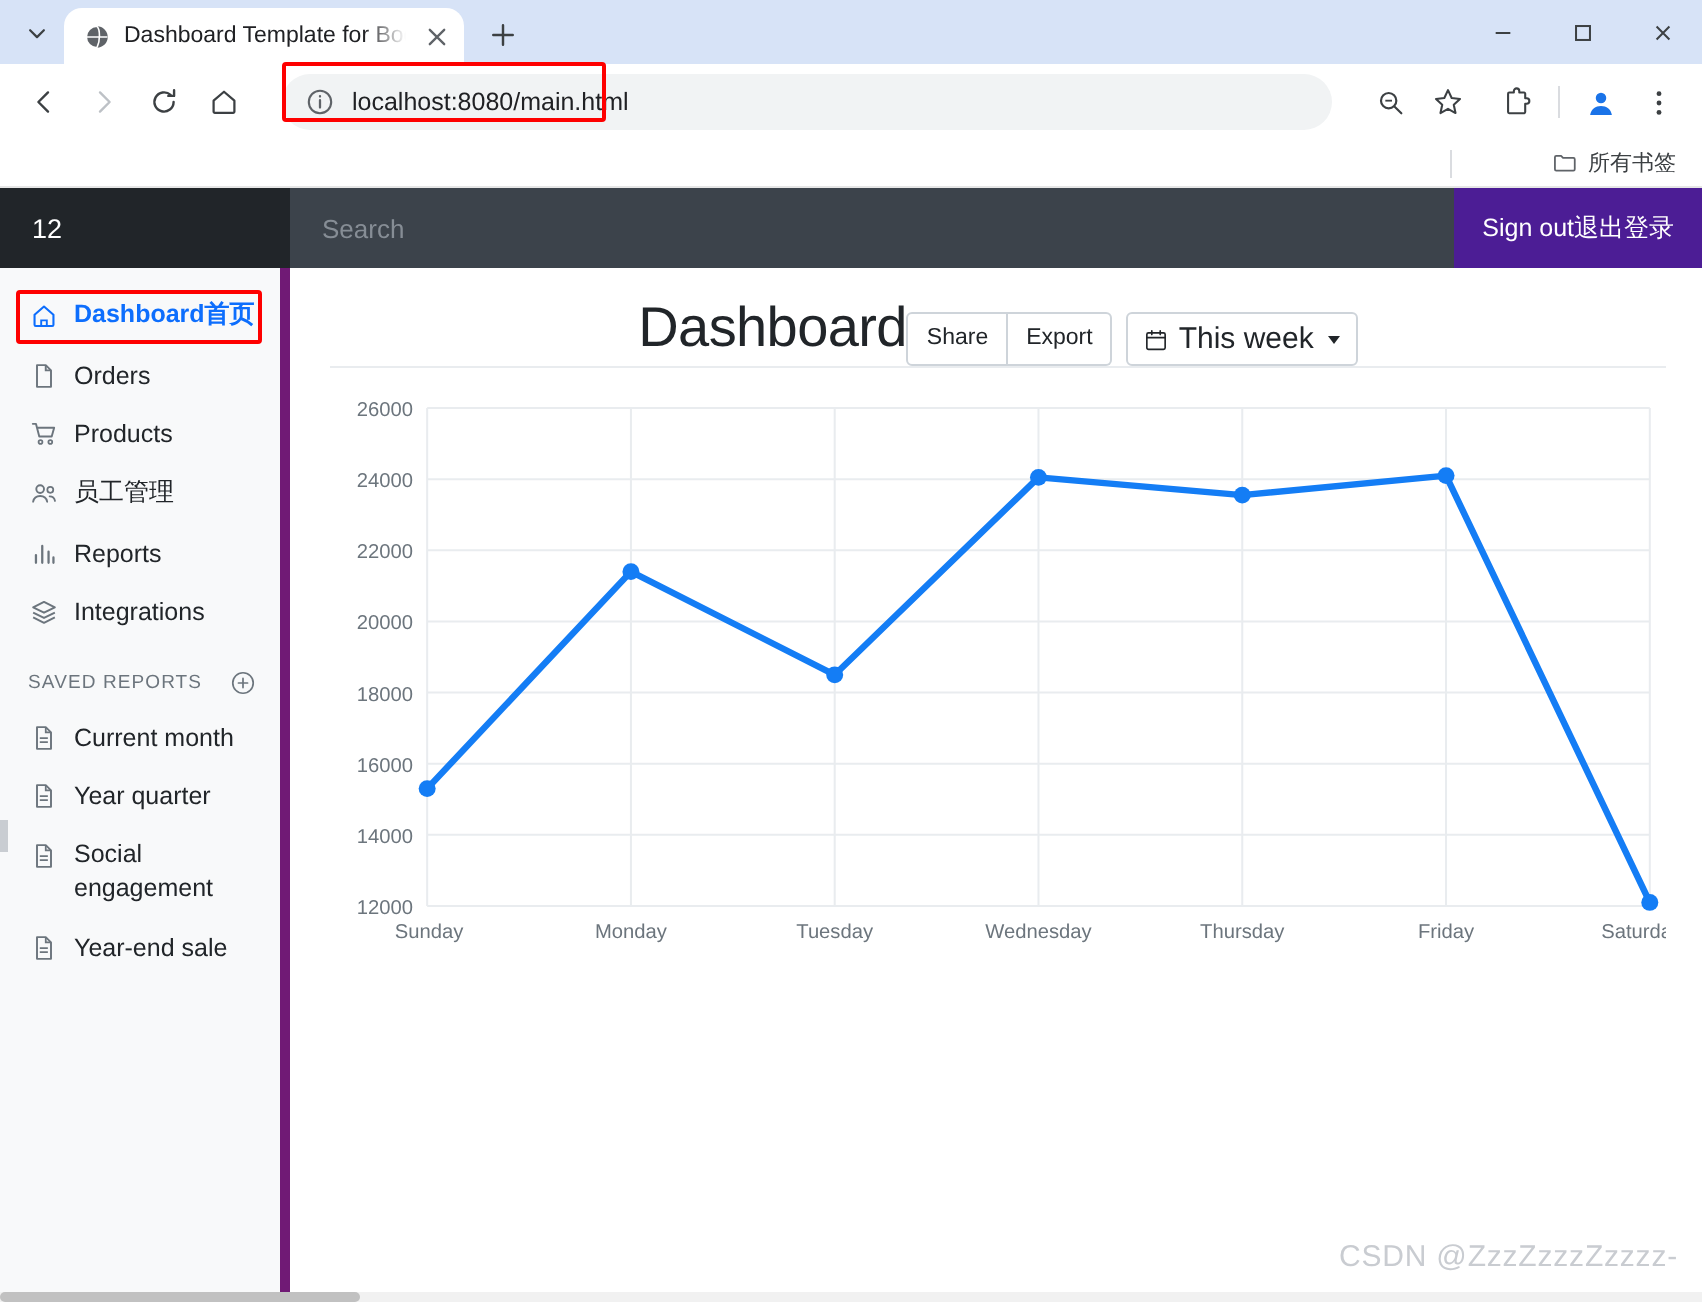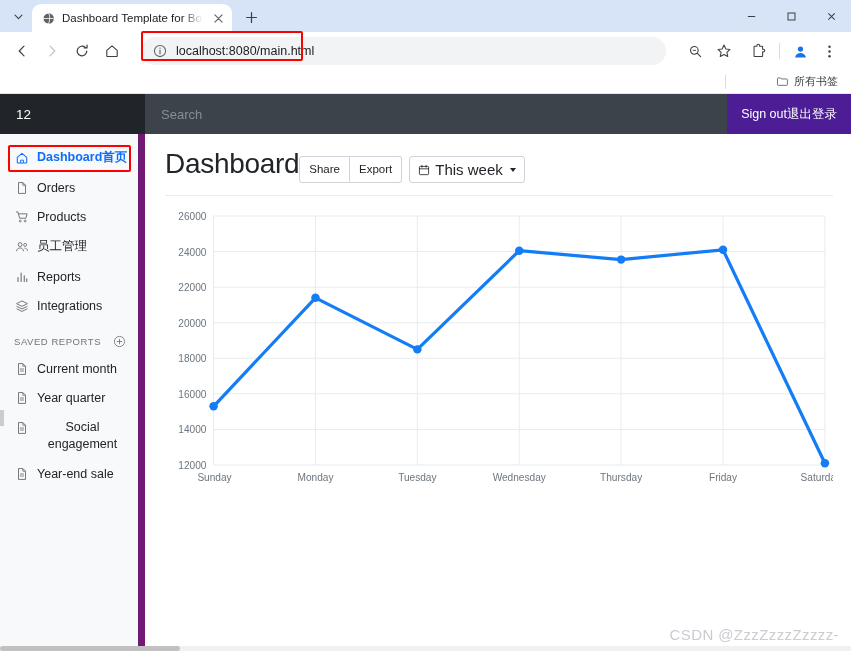--- a/index.html
+++ b/index.html
@@ -75,63 +75,63 @@
                font-family: "Liberation Sans", sans-serif; }
   .searchbox::placeholder { color: #868d95; }
   .signout { display: flex; align-items: center; padding: 0 14px; color: #ffffff;
              font-size: 12.5px; white-space: nowrap; }
 
   
   .body-cols { flex: 1; display: flex; min-height: 0; }
 
   
   .sidebar { width: 145px; flex: 0 0 145px; background: #f8f9fa;
-             border-right: 7px solid #701a75; padding-top: 8px; position: relative; text-align: center; }
+             border-right: 5px solid #701a75; padding-top: 8px; position: relative; }
   .nav-item { display: flex; align-items: center; gap: 8px; padding: 7px 10px 7px 14px;
               font-size: 12.5px; color: #212529; white-space: nowrap; }
   .nav-item .ico { width: 15px; height: 15px; flex: 0 0 15px; display: flex;
                    align-items: center; justify-content: center; color: #6c757d; }
   .nav-item.active { color: #0d6efd; font-weight: 600; }
   .nav-item.active .ico { color: #0d6efd; }
   .nav-highlight { position: absolute; left: 8px; top: 11px; width: 123px; height: 27px;
                    border: 2px solid #fe0000; border-radius: 2px; pointer-events: none; }
   .sect-head { display: flex; align-items: center; justify-content: space-between;
                padding: 14px 12px 6px 14px; }
   .sect-title { font-size: 9.5px; letter-spacing: .55px; color: #6c757d; }
   .sect-add { width: 14px; height: 14px; color: #6c757d; display: flex;
               align-items: center; justify-content: center; }
   .nav-item.wrap { white-space: normal; line-height: 1.35; align-items: flex-start; }
   .nav-item.wrap .ico { margin-top: 1px; }
 
   
   .main { flex: 1; padding: 14px 18px 0 20px; min-width: 0; position: relative;
           display: flex; flex-direction: column; }
-  .main-head { display: flex; align-items: flex-start; justify-content: flex-start;
-               border-bottom: 1px solid #e9ecef; padding-bottom: 12px; }
+  .main-head { display: flex; align-items: flex-start; justify-content: center;
+               border-bottom: 1px solid #e9ecef; }
   .page-title { font-size: 28px; font-weight: 400; color: #212529;
                 letter-spacing: -.3px; }
   .head-actions { display: flex; align-items: center; gap: 7px; margin-top: 8px; }
   .btn-group { display: flex; }
   .btn { border: 1px solid #ced4da; background: #ffffff; color: #212529;
          font-size: 11.5px; padding: 4px 9px; font-family: "Liberation Sans", sans-serif;
          line-height: 1.45; }
   .btn-group .btn:first-child { border-radius: 3px 0 0 3px; }
   .btn-group .btn:last-child { border-radius: 0 3px 3px 0; border-left: none; }
   .btn-drop { border: 1px solid #ced4da; background: #ffffff; border-radius: 3px;
               display: flex; align-items: center; gap: 5px; padding: 4px 8px;
               font-size: 15px; color: #212529; }
   .caret { width: 0; height: 0; border-left: 3.5px solid transparent;
            border-right: 3.5px solid transparent; border-top: 4px solid #212529;
            margin-left: 2px; }
 
   
   .chart-area { margin-top: 12px; height: 285px; position: relative; }
   .chart-svg { display: block; width: 100%; height: 100%; }
 
-  .watermark { position: absolute; right: 12px; bottom: 8px; font-size: 15px;
+  .watermark { position: absolute; right: 12px; bottom: 14px; font-size: 15px;
                color: #c9ccd1; letter-spacing: .4px; white-space: nowrap; }
   .hscroll { position: absolute; left: 0; right: 0; bottom: 0; height: 5px;
              background: #f1f1f1; }
   .hscroll-thumb { position: absolute; left: 0; top: 0; height: 5px; width: 180px;
                    background: #c1c1c1; border-radius: 3px; }
   .edge-grip { position: absolute; left: 0; top: 276px; width: 4px; height: 16px;
                background: #c9cdd2; }
 </style>
 </head>
 <body>

